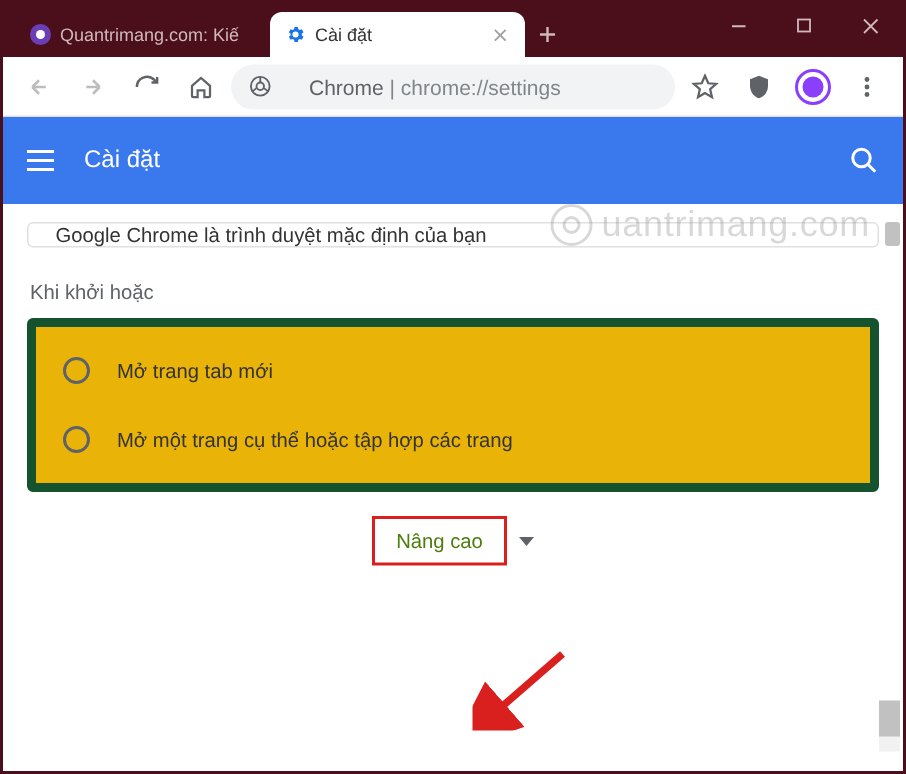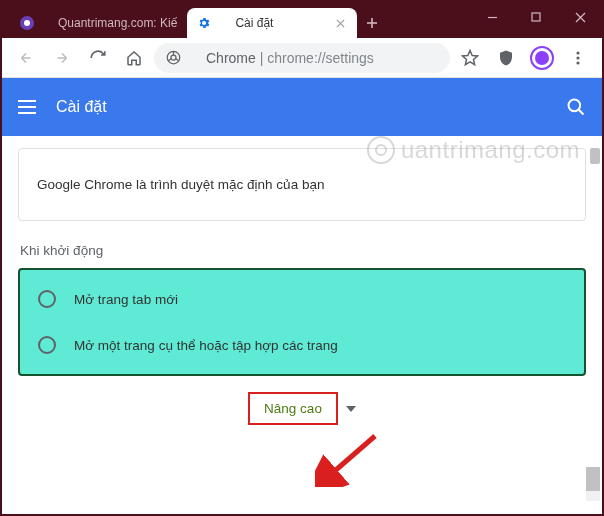--- a/index.html
+++ b/index.html
@@ -1,20 +1,20 @@
 <!DOCTYPE html>
 <html><head>
 <meta charset="utf-8">
 <style>
   * { box-sizing: border-box; margin: 0; padding: 0; font-family: "Segoe UI", Arial, sans-serif; }
   body { width: 604px; height: 516px; background: #fff; position: relative; overflow: hidden; border: 2px solid #4a0f1a; }
   
   .titlebar { height: 36px; background: #4a0f1a; display: flex; align-items: flex-end; position: relative; }
   .tabs-area { display: flex; align-items: flex-end; flex: 1; height: 100%; padding-left: 8px; }
-  .tab { height: 30px; display: flex; align-items: center; padding: 0 10px; font-size: 12px; color: #ccc; gap: 24px; min-width: 170px; position: relative; border-radius: 8px 8px 0 0; }
+  .tab { height: 30px; display: flex; align-items: center; padding: 0 10px; font-size: 12px; color: #ccc; gap: 6px; min-width: 170px; position: relative; border-radius: 8px 8px 0 0; }
   .tab.active { background: #fff; color: #333; }
   .tab.inactive { color: #d0b8bc; }
   .favicon { width: 14px; height: 14px; border-radius: 50%; flex-shrink: 0; display: flex; align-items: center; justify-content: center; }
   .favicon.q { background: #6a3fb5; }
   .favicon.q::after { content: ""; width: 6px; height: 6px; background: #fff; border-radius: 50%; }
   .favicon.gear { color: #1a73e8; }
   .tab-title { white-space: nowrap; overflow: hidden; text-overflow: ellipsis; flex: 1; font-size: 12px; }
   .tab-close { width: 14px; height: 14px; display: flex; align-items: center; justify-content: center; font-size: 12px; opacity: 0.6; }
   .new-tab { width: 30px; height: 30px; display: flex; align-items: center; justify-content: center; color: #d0b8bc; font-size: 16px; }
   .win-controls { display: flex; height: 30px; align-self: flex-start; }
@@ -33,25 +33,25 @@
   
   .header-blue { height: 58px; background: #3a78ee; display: flex; align-items: center; padding: 0 16px; color: #fff; gap: 20px; }
   .hamburger { display: flex; flex-direction: column; gap: 4px; width: 18px; }
   .hamburger span { height: 2px; background: #fff; }
   .header-title { font-size: 16px; flex: 1; }
   .search-icon { }
   
   .content { padding: 0; position: relative; height: calc(100% - 36px - 40px - 58px); overflow: hidden; }
   .scroll-area { padding: 12px 16px 0 16px; height: 100%; overflow-y: auto; }
   
-  .card { background: #fff; border: 1px solid #e0e0e0; border-radius: 4px; padding: 28px 18px; font-size: 13.5px; color: #333; margin-bottom: 22px; }
+  .card { background: #fff; border: 1px solid #e0e0e0; border-radius: 4px; padding: 0 18px; font-size: 13.5px; color: #333; margin-bottom: 22px; }
   
   .section-title { font-size: 13.5px; color: #5f6368; margin: 6px 0 10px 2px; }
   
-  .radio-card { background: #5eead4; border: 2px solid #14532d; border-radius: 4px; padding: 6px 0; }
+  .radio-card { background: #eab308; border: 6px solid #14532d; border-radius: 4px; padding: 6px 0; }
   .radio-row { display: flex; align-items: center; padding: 14px 18px; gap: 18px; font-size: 13.5px; color: #333; }
   .radio-btn { width: 18px; height: 18px; border-radius: 50%; border: 2px solid #5f6368; flex-shrink: 0; display: flex; align-items: center; justify-content: center; }
   .radio-btn.checked { border-color: #1a73e8; }
   .radio-btn.checked::after { content: ""; width: 9px; height: 9px; border-radius: 50%; background: #1a73e8; }
   
   .advanced-row { display: flex; justify-content: center; align-items: center; padding: 16px 0 12px 0; gap: 8px; }
   .advanced-btn { font-size: 13.5px; color: #4d7c0f; padding: 7px 14px; border: 2px solid #d9201f; }
   .caret { color: #5f6368; font-size: 10px; }
   
   .scrollbar-v { position: absolute; right: 2px; top: 12px; bottom: 12px; width: 14px; }
@@ -190,21 +190,21 @@
       </svg>
   </div>
 </div>
 
 <div class="content">
   <div class="scroll-area">
     <div class="card">
       <span>Google Chrome là trình duyệt mặc định của bạn</span>
     </div>
 
-    <div class="section-title">Khi khởi động</div>
+    <div class="section-title">Khi khởi hoặc</div>
 
     <div class="radio-card">
       <div class="radio-row">
         <span class="radio-btn"></span>
         <span>Mở trang tab mới</span>
       </div>
       <div class="radio-row">
         <span class="radio-btn"></span>
         <span>Mở một trang cụ thể hoặc tập hợp các trang</span>
       </div>

